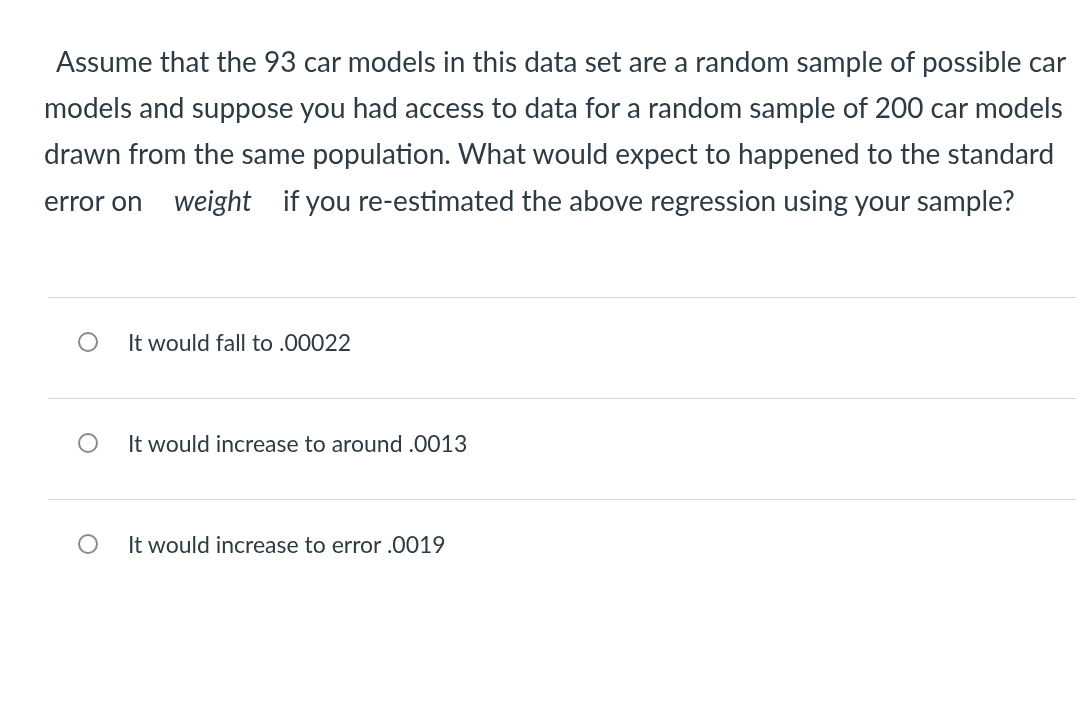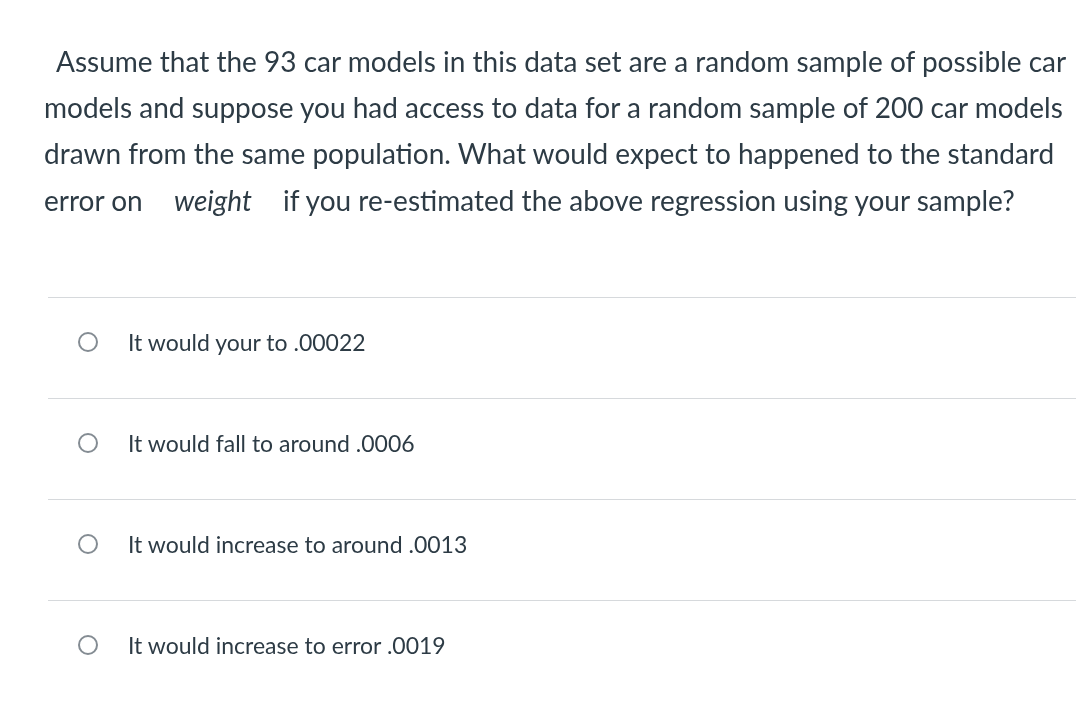--- a/index.html
+++ b/index.html
@@ -52,25 +52,21 @@
 </head>
 <body>
 
 <div class="question-text">
   <span>Assume that the 93 car models in this data set are a random sample of possible car models and suppose you had access to data for a random sample of 200 car models drawn from the same population.  What would expect to happened to the standard error on </span><span class="italic">weight</span><span> if you re-estimated the above regression using your sample?</span>
 </div>
 
 <div class="options-container">
   <div class="option-row">
     <div class="radio-circle"></div>
-    <span class="option-label">It would your to .00022</span>
-  </div>
-  <div class="option-row">
-    <div class="radio-circle"></div>
-    <span class="option-label">It would fall to around .0006</span>
+    <span class="option-label">It would fall to .00022</span>
   </div>
   <div class="option-row">
     <div class="radio-circle"></div>
     <span class="option-label">It would increase to around .0013</span>
   </div>
   <div class="option-row">
     <div class="radio-circle"></div>
     <span class="option-label">It would increase to error .0019</span>
   </div>
 </div>

